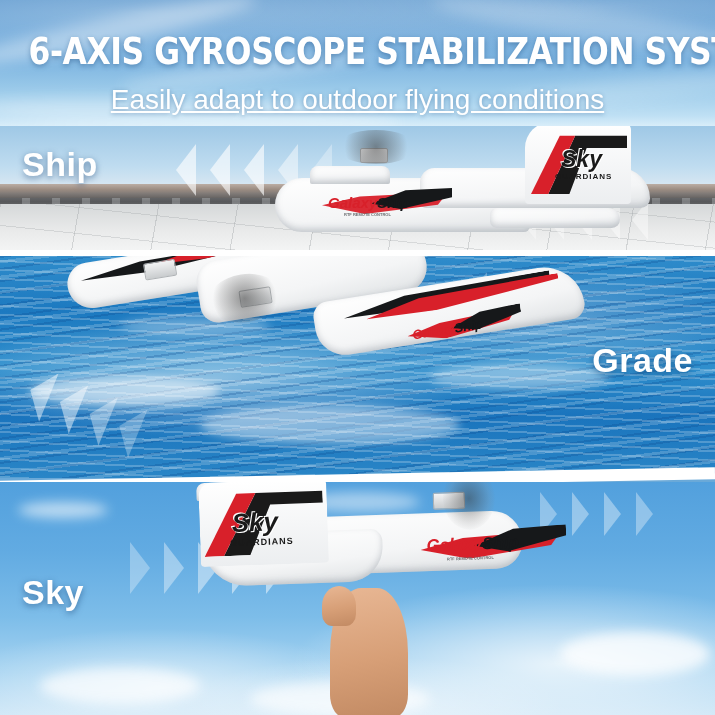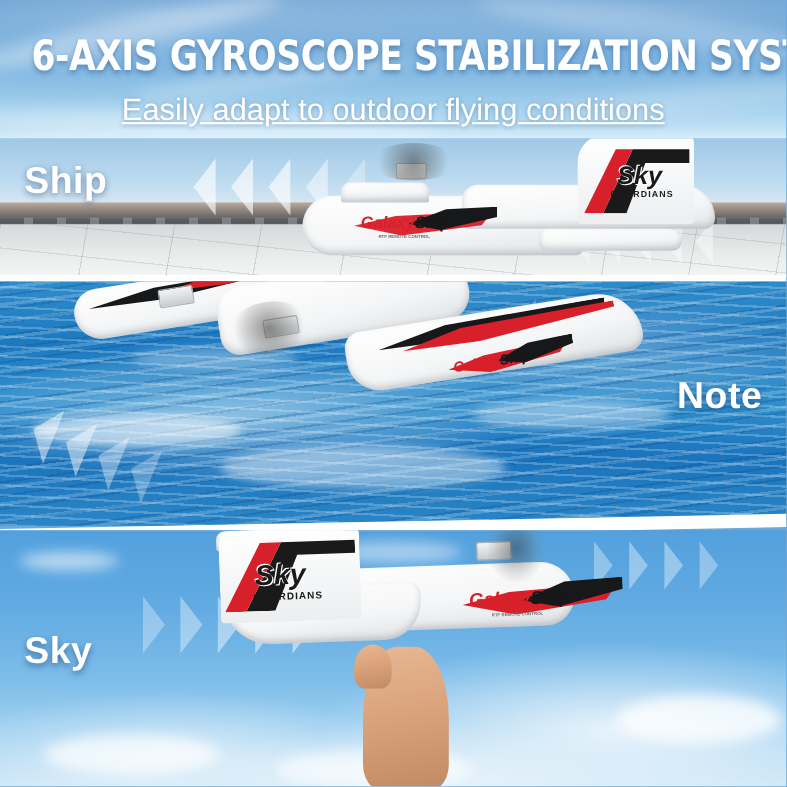--- a/index.html
+++ b/index.html
@@ -233,21 +233,21 @@
         <i style="left:32px;"></i>
         <i style="left:64px;opacity:.8;"></i>
         <i style="left:96px;opacity:.6;"></i>
     </div>
     <div class="chev chev-l" style="left:470px;top:16px;opacity:.45;">
       <i style="left:0px;border-width:22px 17px 22px 0;"></i>
       <i style="left:30px;border-width:22px 17px 22px 0;"></i>
       <i style="left:60px;border-width:22px 17px 22px 0;"></i>
     </div>
 
-    <div class="panel-label" style="right:22px;top:86px;">Note</div>
+    <div class="panel-label" style="right:22px;top:86px;">Grade</div>
 
     <div class="plane" style="transform:rotate(-9deg);">
 
       <div class="body-foam" style="position:absolute;left:62px;top:20px;width:230px;height:46px;border-radius:40px 18px 10px 46px;"></div>
       <div style="position:absolute;left:76px;top:26px;width:180px;height:14px;background:#16181a;
            clip-path:polygon(0% 80%,34% 10%,100% 0%,100% 30%,40% 94%);"></div>
       <div style="position:absolute;left:150px;top:22px;width:150px;height:13px;background:#d8202a;
            clip-path:polygon(0% 80%,30% 14%,100% 0%,100% 34%,36% 96%);"></div>
 
       <div class="body-foam" style="position:absolute;left:190px;top:38px;width:230px;height:62px;border-radius:24px 40px 30px 20px;"></div>

